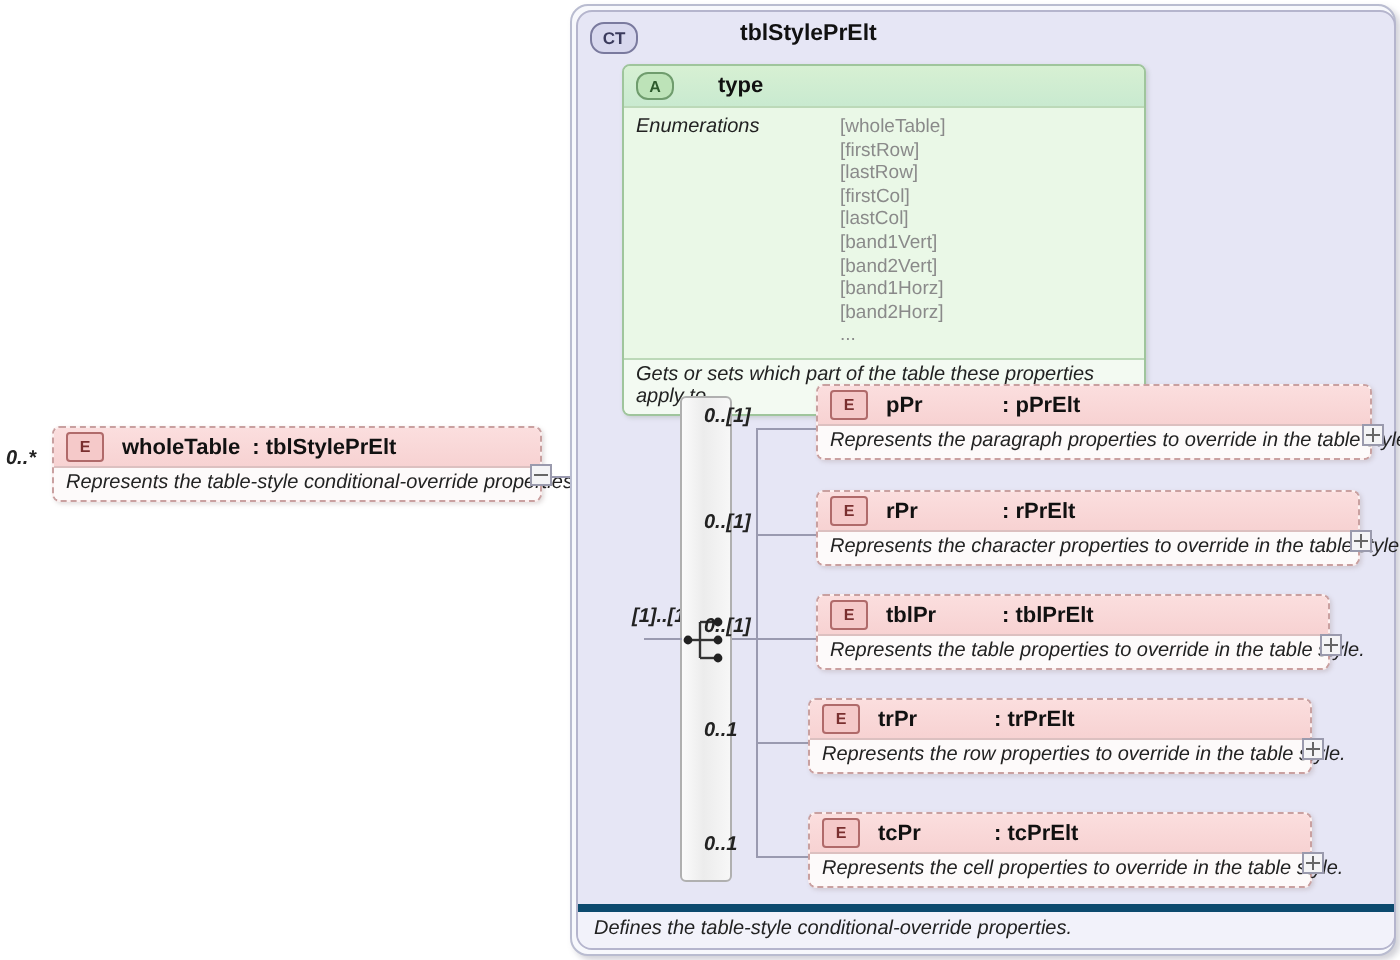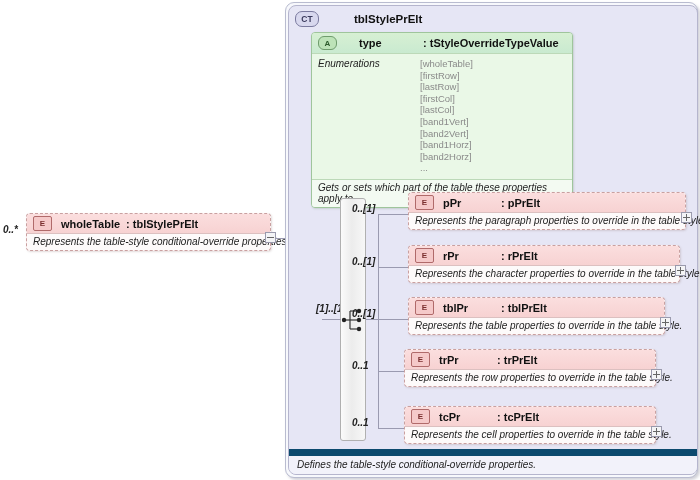--- a/index.html
+++ b/index.html
@@ -42,22 +42,22 @@
     border: 1px solid #b5b5cd;
     border-radius: 8px;
     box-sizing: border-box;
     overflow: hidden;
   }
   .ct-header {
     position: absolute;
     left: 6px;
     top: 5px;
     display: flex;
-    align-items: center;
-    gap: 2px;
+    align-items: flex-start;
+    gap: 18px;
   }
   .ct-badge {
     width: 22px;
     height: 14px;
     border: 1px solid #7a7a9e;
     border-radius: 7px;
     background: #d8d8ee;
     font-size: 8.5px;
     font-weight: bold;
     color: #3a3a5c;
@@ -274,21 +274,21 @@
     background: #666;
   }
 
   
   .ct-doc {
     position: absolute;
     left: 0px;
     bottom: 0px;
     width: 100%;
     background: #f2f2fa;
-    border-top: 7px solid #0c4a6e;
+    border-top: 4px solid #0c4a6e;
     padding: 3px 8px 4px 8px;
     font-style: italic;
     font-size: 10px;
     color: #222;
     box-sizing: border-box;
   }
 
   
   .root-box {
     position: absolute;
@@ -335,21 +335,20 @@
 
   <div class="ct-header">
     <span class="ct-badge">CT</span>
     <span class="ct-title">tblStylePrElt</span>
   </div>
 
   <div class="attr-box">
     <div class="attr-head">
       <span class="attr-badge">A</span>
       <span class="attr-name">type</span>
-      <span class="attr-type">: tStyleOverrideTypeValue</span>
     </div>
     <div class="attr-body">
       <span class="enum-label">Enumerations</span>
       <div class="enum-list">
         <div>[wholeTable]</div>
         <div>[firstRow]</div>
         <div>[lastRow]</div>
         <div>[firstCol]</div>
         <div>[lastCol]</div>
         <div>[band1Vert]</div>

